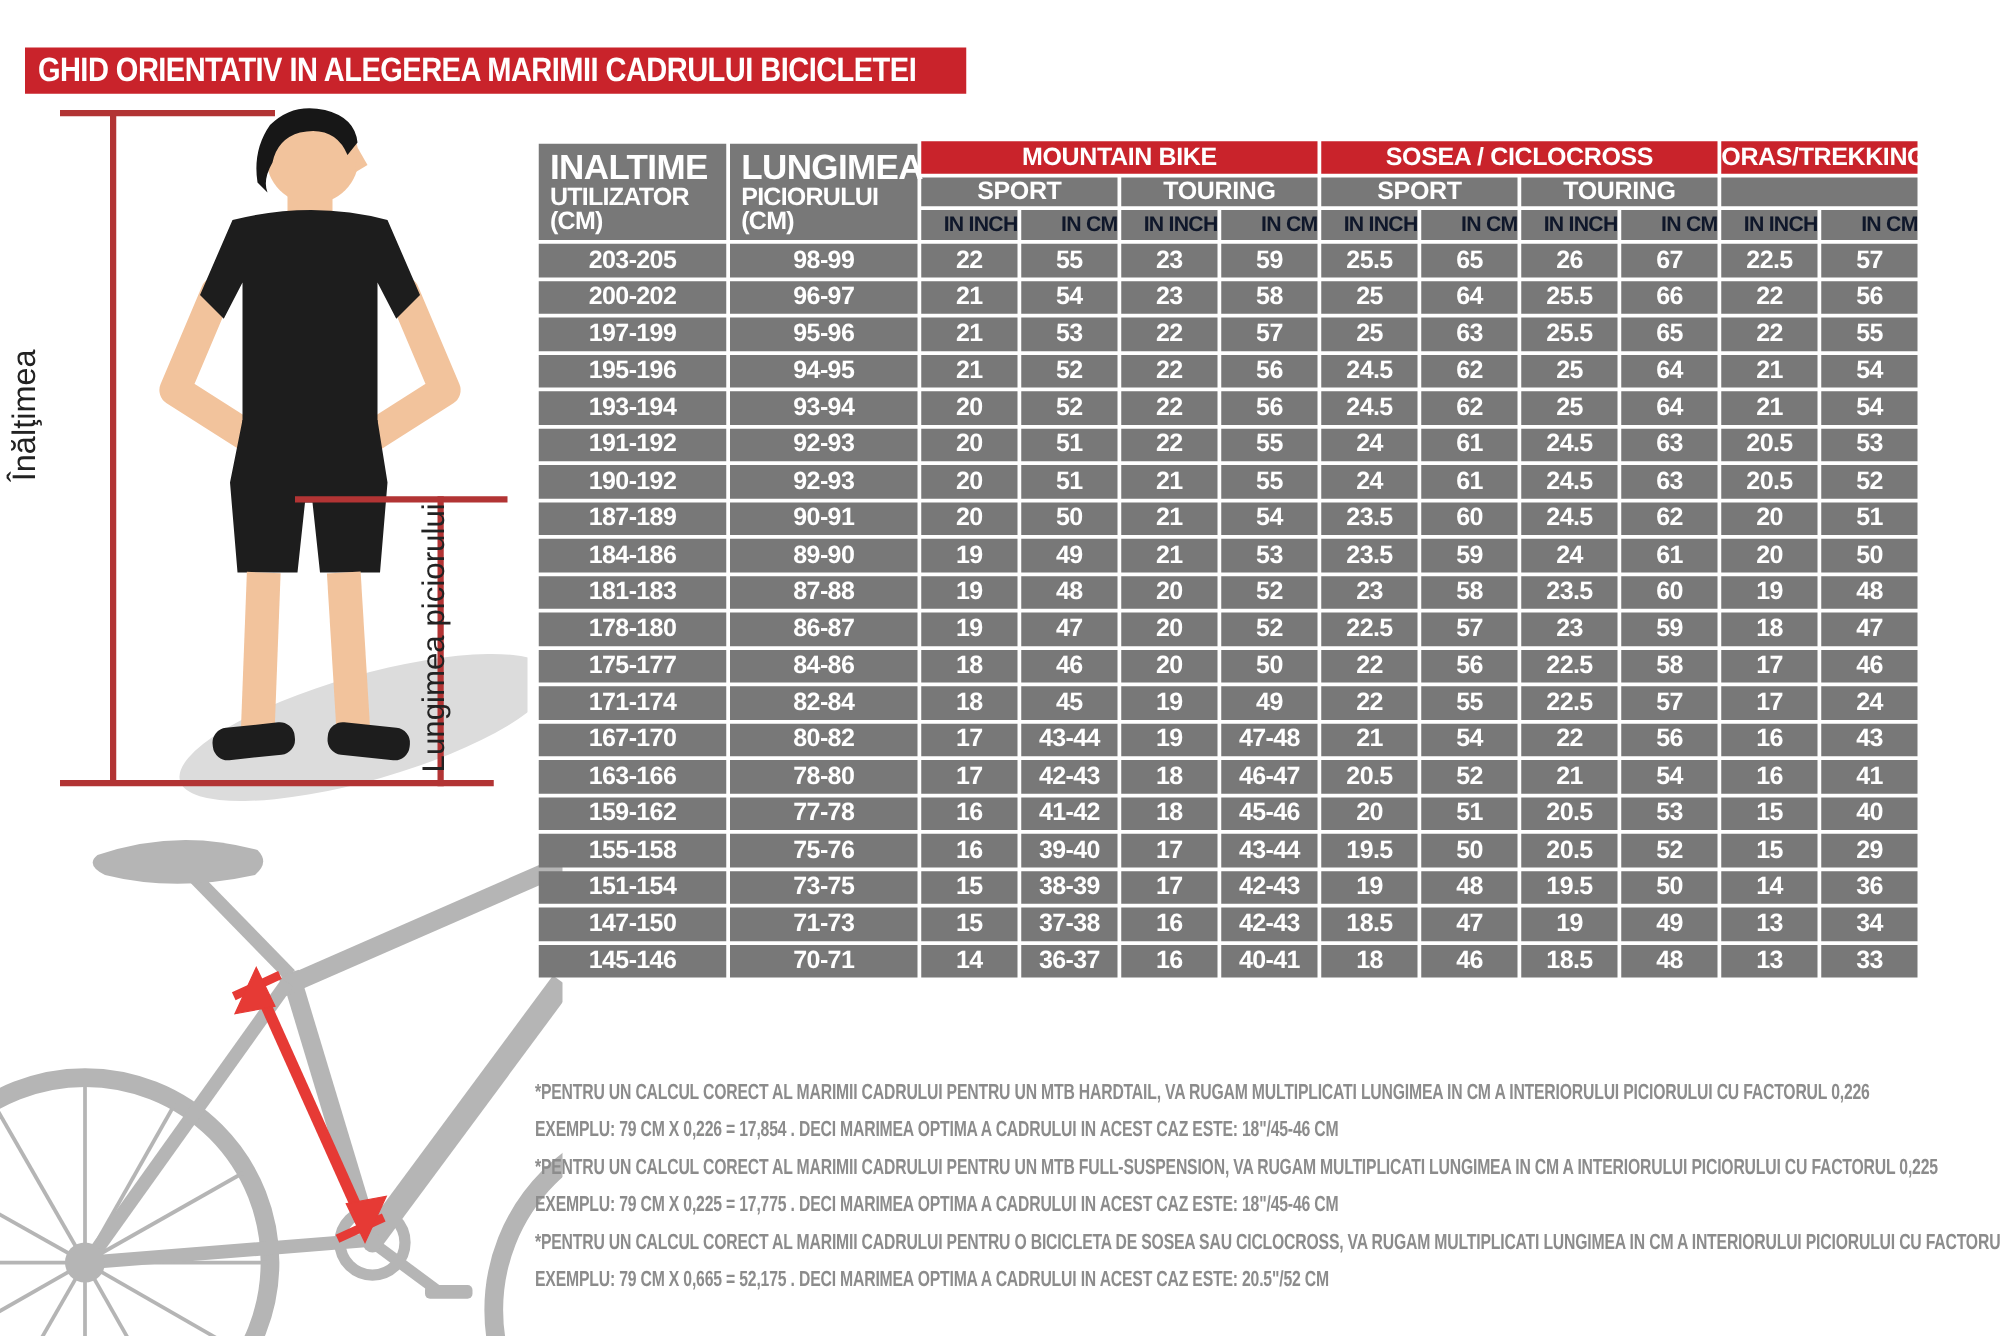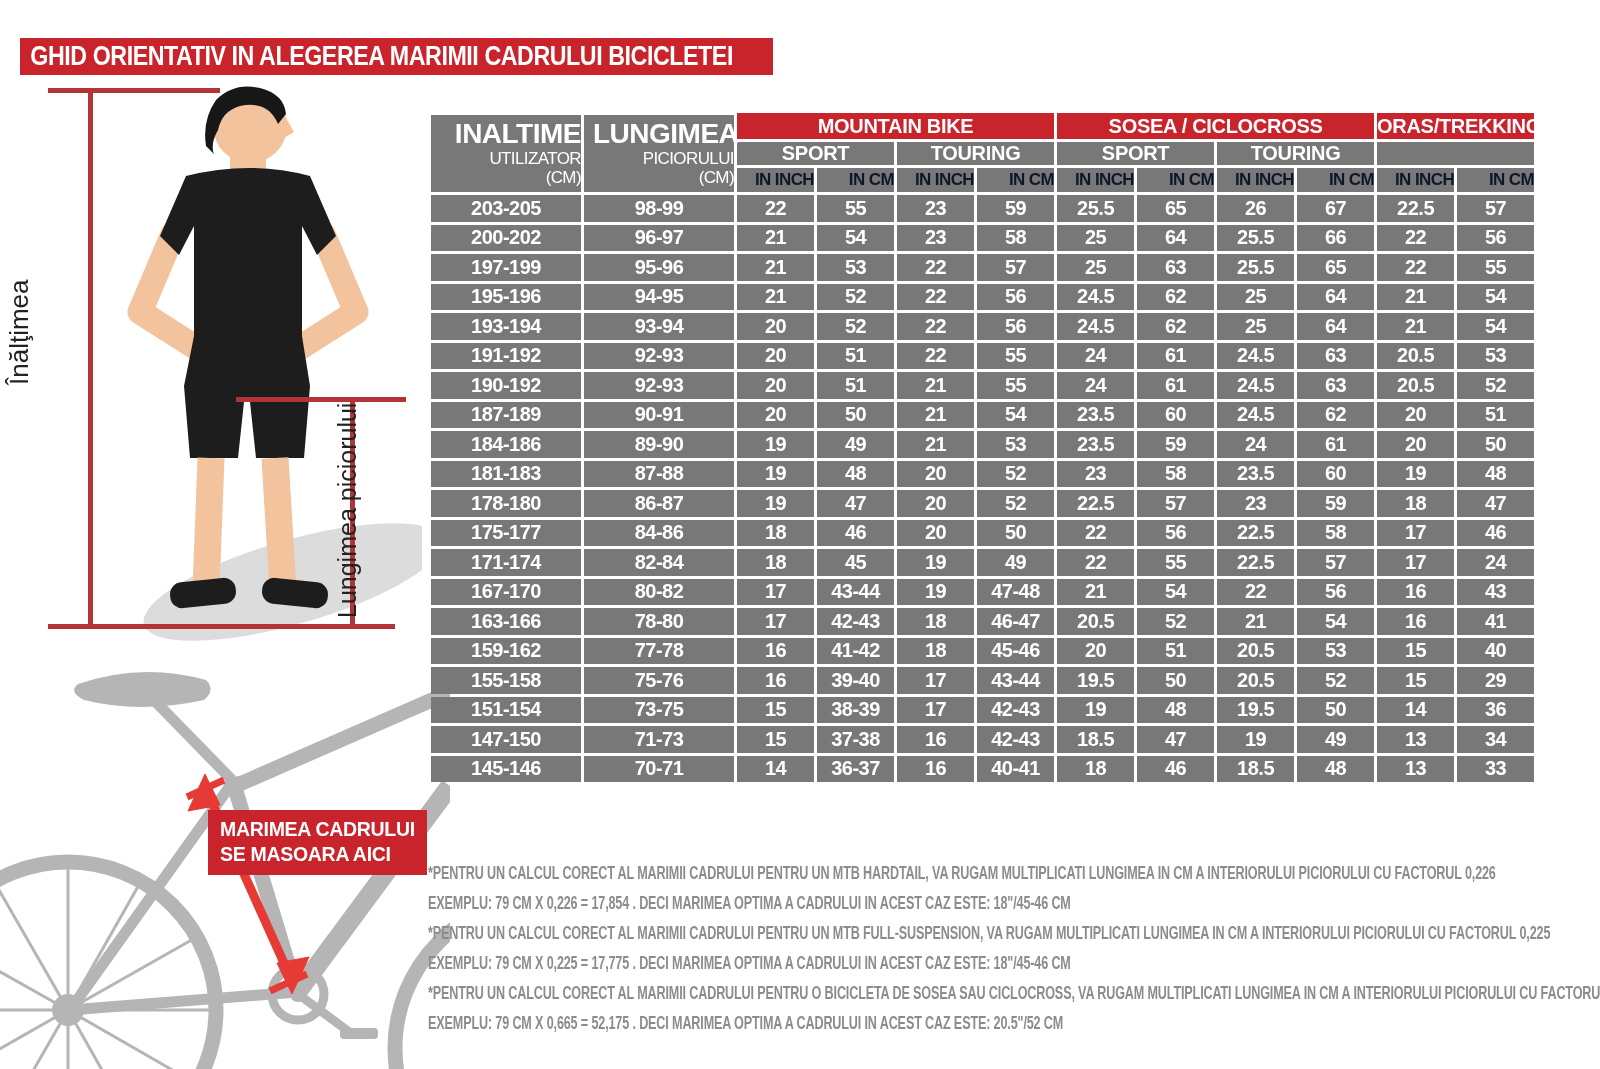--- a/index.html
+++ b/index.html
@@ -22,23 +22,23 @@
   
   table.size{position:absolute;left:428px;top:110px;width:1109px;table-layout:fixed;
     border-collapse:separate;border-spacing:3px;}
   table.size th,table.size td{padding:0;margin:0;}
   .red-h{background:var(--red,#c9232b);color:#fff;font-size:20px;font-weight:bold;height:26px;text-align:center;letter-spacing:-0.3px;}
   .gray-h{background:var(--cell,#787878);color:#fff;font-size:20px;font-weight:bold;height:23px;text-align:center;letter-spacing:-0.3px;}
   .unit-h{background:var(--cell,#787878);color:#0f172a;font-size:17px;font-weight:bold;height:24px;text-align:right;letter-spacing:-0.6px;}
   table.size td{background:var(--cell,#787878);color:#fff;font-weight:bold;font-size:20px;
     text-align:center;height:26.5px;letter-spacing:-0.5px;}
   .colhead-cell{vertical-align:bottom;background:transparent;}
-  .colhead{background:var(--cell,#787878);color:#fff;text-align:right;padding:4px 0 5px 9px;}
+  .colhead{background:var(--cell,#787878);color:#fff;text-align:left;padding:4px 0 5px 9px;}
   .colhead .big{font-size:28px;line-height:30px;font-weight:bold;letter-spacing:-0.5px;}
-  .colhead .small{font-size:17px;line-height:19px;font-weight:normal;letter-spacing:-0.6px;margin-left:45px;}
+  .colhead .small{font-size:20px;line-height:19px;font-weight:bold;letter-spacing:-0.6px;}
 
   
   .notes{position:absolute;left:428px;top:858px;color:#8c8c8c;font-weight:bold;font-size:17.5px;}
   .notes div{height:30px;line-height:30px;white-space:nowrap;letter-spacing:-0.2px;
     transform:scaleX(.72);transform-origin:left center;}
 
   
   .frame-label{position:absolute;left:208px;top:810px;background:var(--red,#c9232b);color:#fff;
     font-weight:bold;font-size:19.5px;line-height:25px;padding:7px 12px 8px 12px;white-space:nowrap;letter-spacing:-0.3px;}
 
@@ -119,24 +119,20 @@
     <path d="M78 56 Q142 34 206 52 Q216 62 204 72 Q140 86 84 72 Q68 64 78 56 Z" fill="#b5b5b5"></path>
     <g stroke="#e63a35" fill="#e63a35">
       <line x1="209" y1="168" x2="288" y2="344" stroke-width="9"></line>
       <line x1="224" y1="152" x2="187" y2="169" stroke-width="7"></line>
       <line x1="307" y1="346" x2="270" y2="363" stroke-width="7"></line>
       <path d="M205 146 L220 177 L188 183 Z"></path>
       <path d="M292 366 L277 335 L309 329 Z"></path>
     </g>
   </svg>
 
-  <div class="frame-label">
-    <div>MARIMEA CADRULUI</div>
-    <div>SE MASOARA AICI</div>
-  </div>
 
   <table class="size">
     <colgroup>
       <col style="width:150px">
         <col style="width:150px">
       <col style="width:77px">
         <col style="width:77px">
         <col style="width:77px">
         <col style="width:77px">
       <col style="width:77px">

